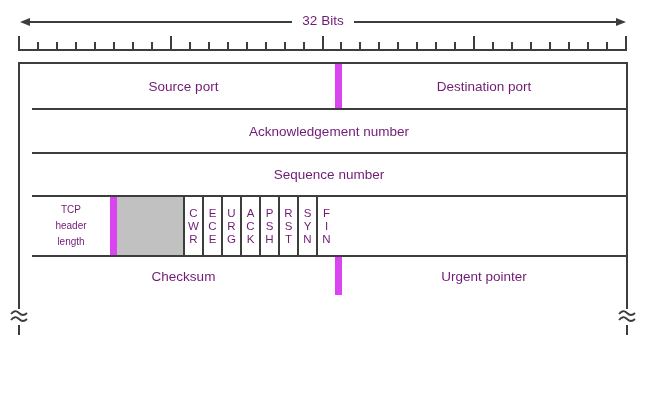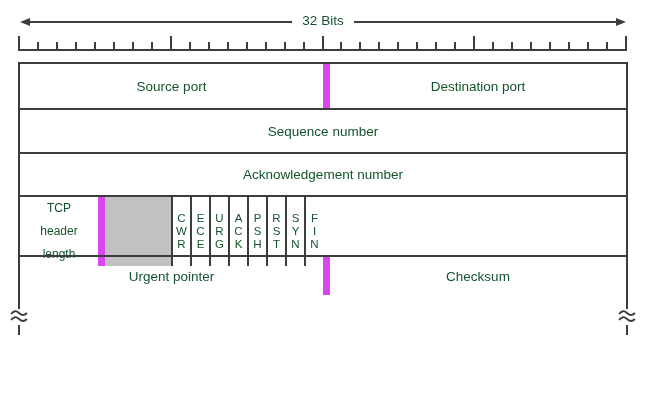--- a/index.html
+++ b/index.html
@@ -1,21 +1,21 @@
 <!DOCTYPE html>
 <html><head>
 <meta charset="utf-8">
 <style>
   html,body{margin:0;padding:0;background:#ffffff;}
   .canvas{
     position:relative;
     width:649px;height:335px;
     background:#ffffff;
     font-family:"Liberation Sans", sans-serif;
-    color:#14532d;
+    color:#701a75;
     overflow:hidden;
   }
   
   .bits-arrow{
     position:absolute;left:20px;top:13px;width:606px;height:17px;
     display:flex;align-items:center;
   }
   .bits-arrow .line{flex:1;height:2px;background:#3d3d3d;}
   .arrowhead{width:0;height:0;border-top:4px solid transparent;border-bottom:4px solid transparent;}
   .arrowhead.left{border-right:10px solid #3d3d3d;}
@@ -27,33 +27,33 @@
     display:flex;align-items:flex-end;border-bottom:2px solid #3d3d3d;
   }
   .ruler .tick{width:2px;background:#3d3d3d;}
   .ruler .tick.short{height:7px;}
   .ruler .tick.tall{height:13px;}
   .ruler .gap{flex:1;}
   
   .htable{
     position:absolute;left:18px;top:62px;width:610px;height:333px;
     border:2px solid #3d3d3d;box-sizing:border-box;
-    display:grid;grid-template-rows:44px 44px 43px 60px 40px 44px 1fr;
+    display:grid;grid-template-rows:44px 44px 43px 60px 40px 44px 1fr;padding-left:12px;
   }
   .hrow{display:grid;box-sizing:border-box;}
   .hrow + .hrow{border-top:2px solid #3d3d3d;}
   .cell{
     display:flex;align-items:center;justify-content:center;
     box-sizing:border-box;font-size:13.5px;text-align:center;
   }
   .cell + .cell{border-left:7px solid #d946ef;}
   .row-2col{grid-template-columns:303px 1fr;}
   .row-1col{grid-template-columns:1fr;}
   .row-flags{grid-template-columns:78px 73px repeat(8,19px) 1fr;}
-  .tcp-len{font-size:12px;line-height:23px;}
+  .tcp-len{font-size:10px;line-height:16px;}
   .tcp-len span{display:inline-block;width:50px;}
   .unused{background:#c1c1c1;}
   .flag-col{
     display:flex;align-items:center;justify-content:center;
     box-sizing:border-box;border-left:2px solid #3d3d3d;
     font-size:11.5px;line-height:13px;white-space:pre-line;text-align:center;
   }
   
   .break-mark{position:absolute;width:20px;height:16px;}
 </style>
@@ -139,25 +139,25 @@
     </div>
 
   <div class="htable">
 
     <div class="hrow row-2col">
       <div class="cell">Source port</div>
       <div class="cell">Destination port</div>
     </div>
 
     <div class="hrow row-1col">
+      <div class="cell">Acknowledgement number</div>
+    </div>
+
+    <div class="hrow row-1col">
       <div class="cell">Sequence number</div>
-    </div>
-
-    <div class="hrow row-1col">
-      <div class="cell">Acknowledgement number</div>
     </div>
 
     <div class="hrow row-flags">
       <div class="cell tcp-len">
         <span>TCP header length</span>
       </div>
       <div class="cell unused"></div>
 
       <div class="flag-col">C
 W
@@ -179,22 +179,22 @@
 T</div>
         <div class="flag-col">S
 Y
 N</div>
         <div class="flag-col">F
 I
 N</div>
     </div>
 
     <div class="hrow row-2col">
+      <div class="cell">Checksum</div>
       <div class="cell">Urgent pointer</div>
-      <div class="cell">Checksum</div>
     </div>
 
 
 
   </div>
 
   <svg class="break-mark" style="left:9px;top:309px;" viewBox="0 0 20 16">
     <rect x="0" y="0" width="20" height="16" fill="#ffffff"></rect>
     <path d="M2,5 Q6,0 10,4 T18,4" fill="none" stroke="#3d3d3d" stroke-width="1.8"></path>
     <path d="M2,11 Q6,6 10,10 T18,10" fill="none" stroke="#3d3d3d" stroke-width="1.8"></path>

